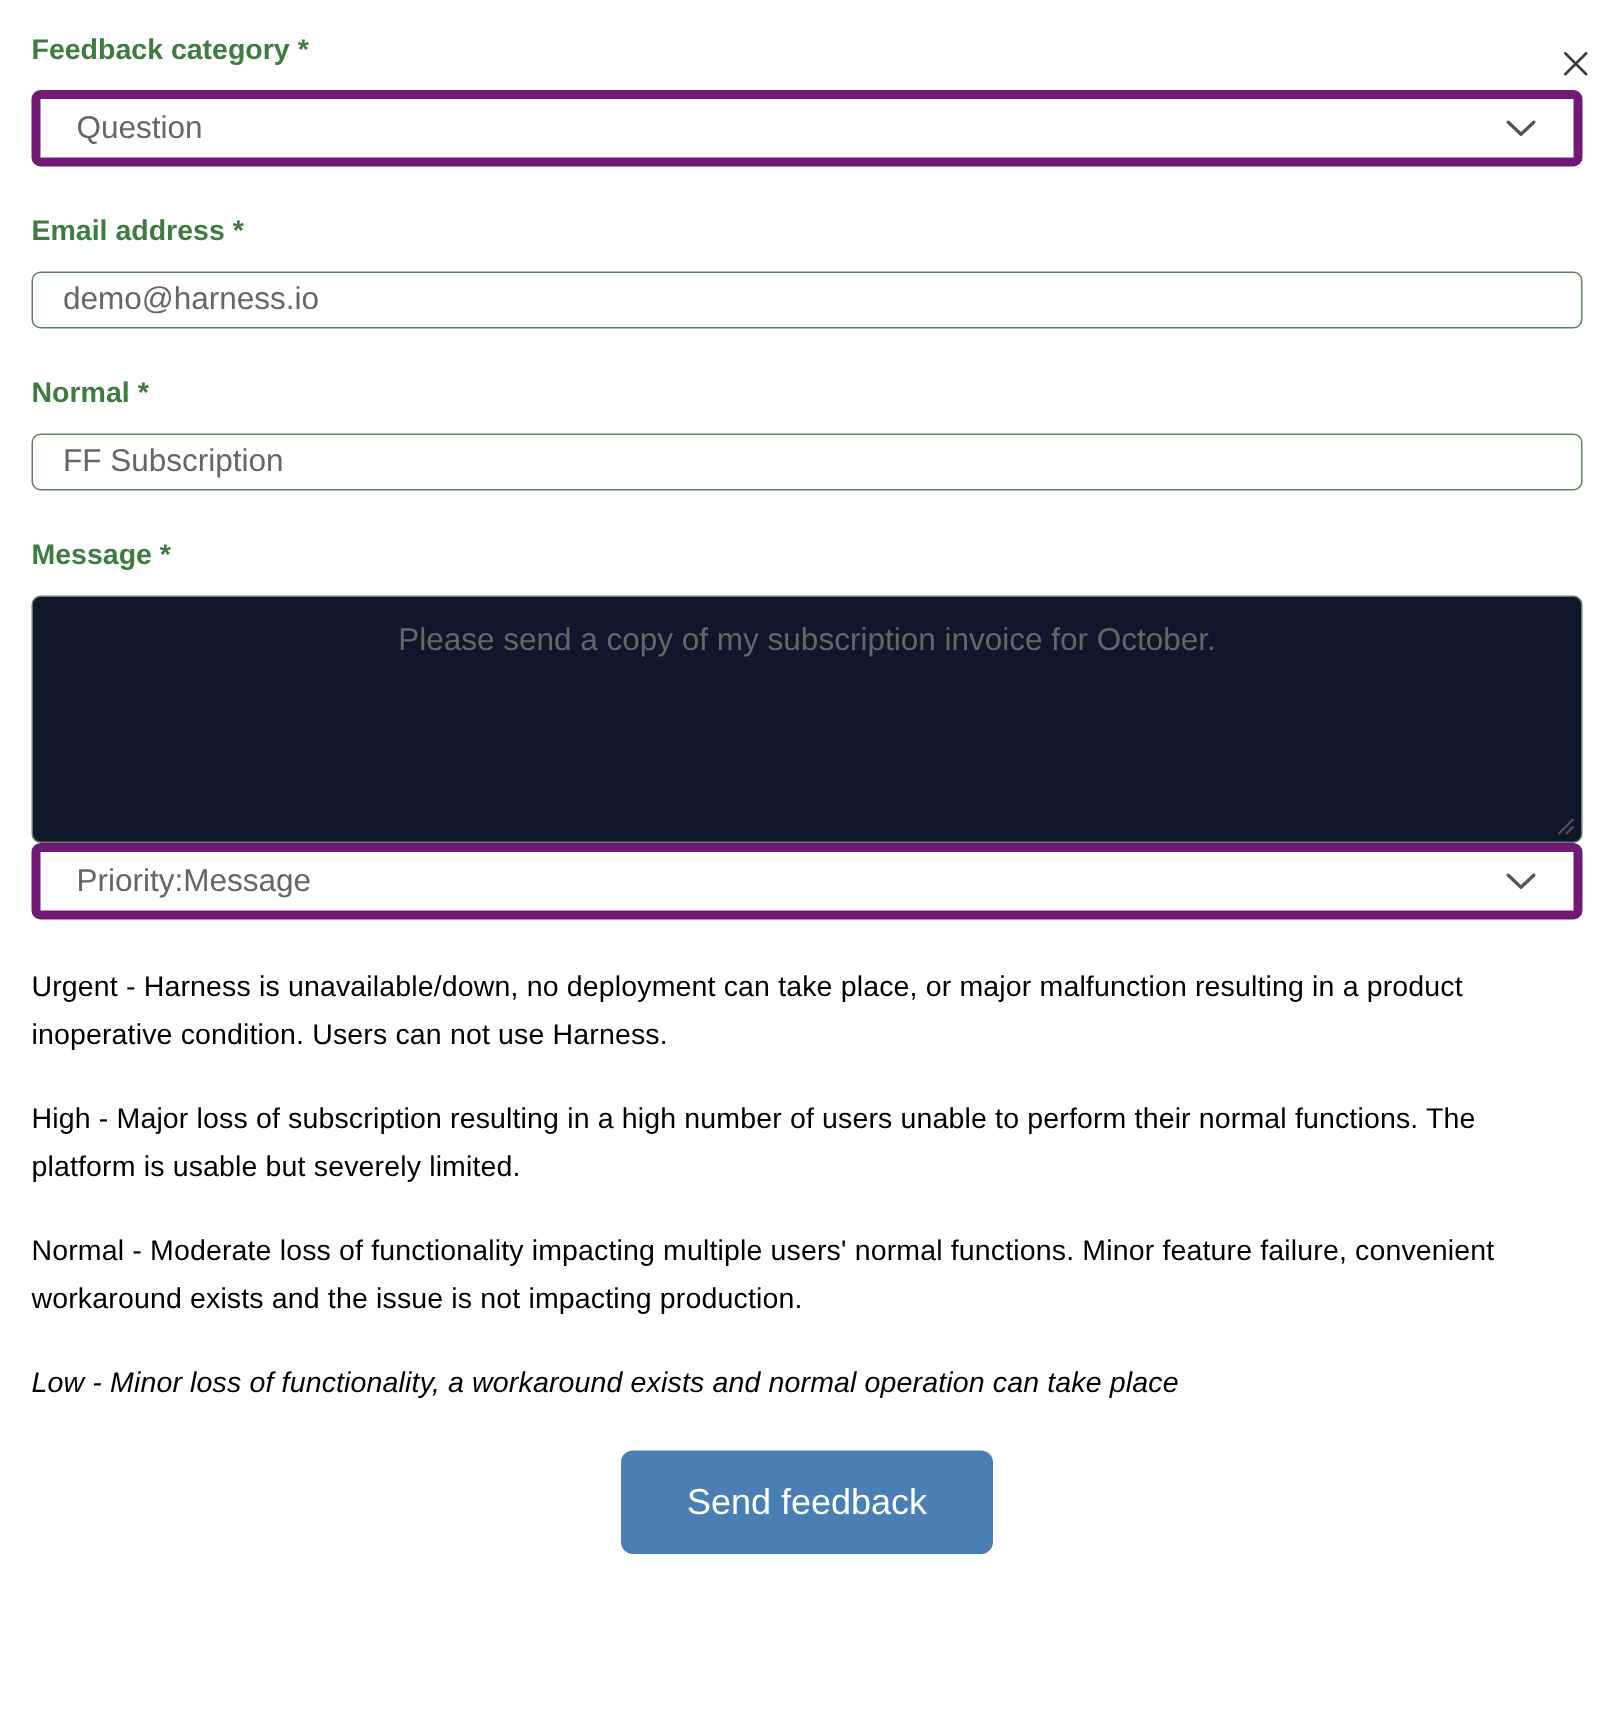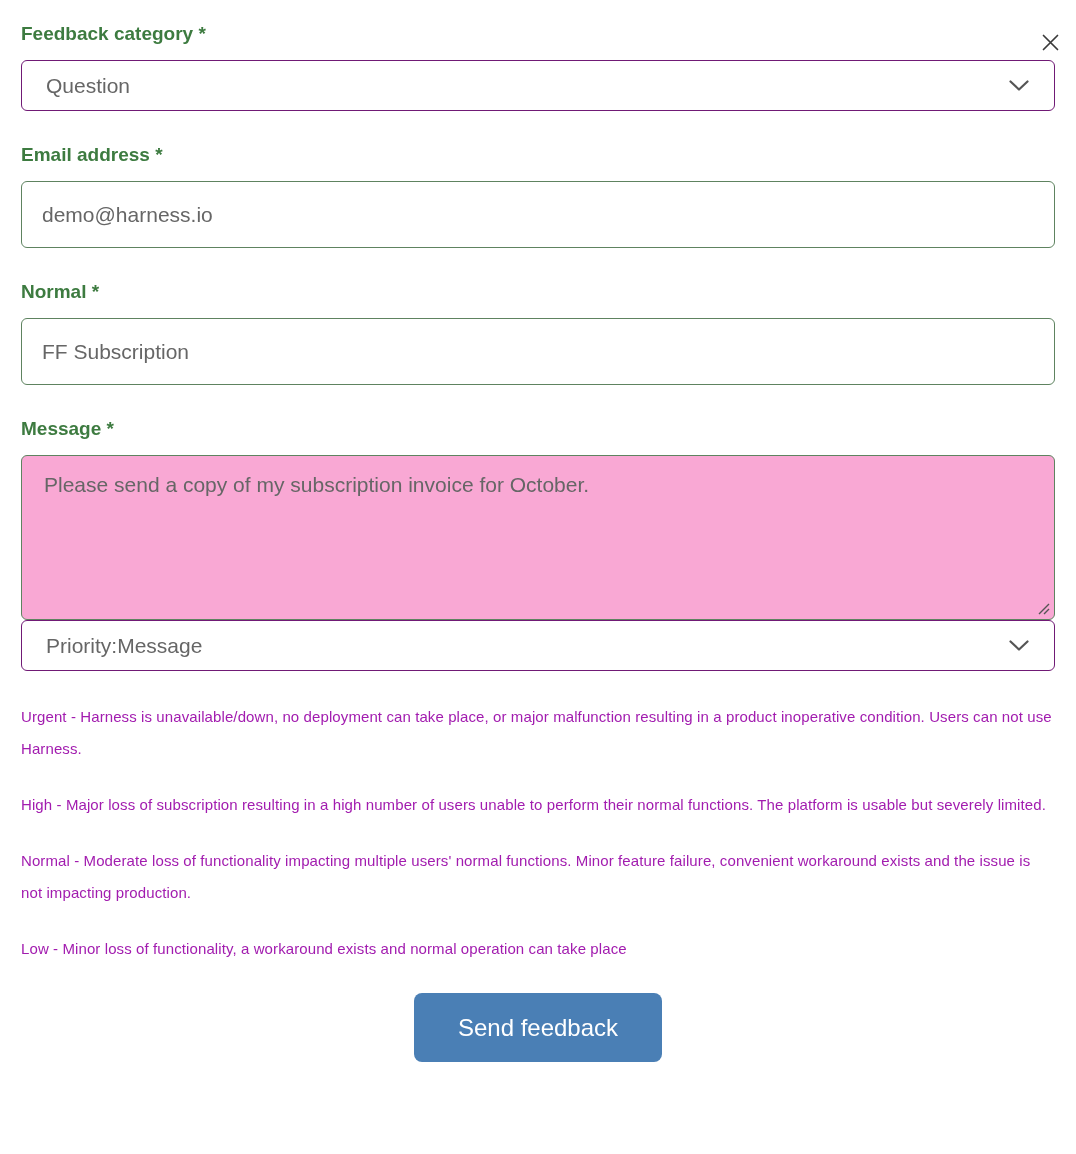--- a/index.html
+++ b/index.html
@@ -35,21 +35,21 @@
     font-size: 19px;
     line-height: 24px;
     font-weight: bold;
     color: #3d7b40;
   }
   .field-label.first { margin-top: 22px; }
   .control {
     position: relative;
     width: 100%;
     height: 51px;
-    border: 1px solid #701a75;
+    border: 6px solid #701a75;
     border-radius: 6px;
     background: #ffffff;
   }
   .select-box {
     display: flex;
     align-items: center;
     padding: 0 24px;
     cursor: pointer;
   }
   .select-value {
@@ -59,21 +59,21 @@
     white-space: nowrap;
     overflow: hidden;
   }
   .chevron {
     display: flex;
     align-items: center;
     margin-left: 12px;
   }
   .text-input {
     width: 100%;
-    height: 67px;
+    height: 38px;
     border: 1px solid #5e8360;
     border-radius: 6px;
     padding: 0 20px;
     font-family: "Liberation Sans", "DejaVu Sans", sans-serif;
     font-size: 21px;
     color: #666666;
     background: #ffffff;
     outline: none;
   }
   .textarea-wrap {
@@ -84,41 +84,42 @@
   .textarea-wrap textarea {
     width: 100%;
     height: 100%;
     border: 1px solid #5e8360;
     border-radius: 6px;
     padding: 14px 22px;
     font-family: "Liberation Sans", "DejaVu Sans", sans-serif;
     font-size: 21px;
     line-height: 1.45;
     color: #666666;
-    background: #f9a8d4;
+    background: #0f172a;
     resize: none;
     outline: none;
     display: block;
+    text-align: center;
   }
   .resize-handle {
     position: absolute;
     right: 5px;
     bottom: 5px;
     cursor: nwse-resize;
     line-height: 0;
   }
   .descriptions { margin-top: 30px; }
   .descriptions p {
-    font-size: 15px;
+    font-size: 19px;
     line-height: 32px;
-    color: #a21caf;
+    color: #000000;
     margin: 0 0 24px 0;
     letter-spacing: 0.1px;
   }
-  .descriptions p:last-child { margin-bottom: 0; }
+  .descriptions p:last-child { margin-bottom: 0; font-style: italic; }
   .submit-row {
     margin-top: 28px;
     text-align: center;
   }
   .submit-btn {
     display: inline-block;
     background: #4a7fb5;
     color: #ffffff;
     border: none;
     border-radius: 8px;

